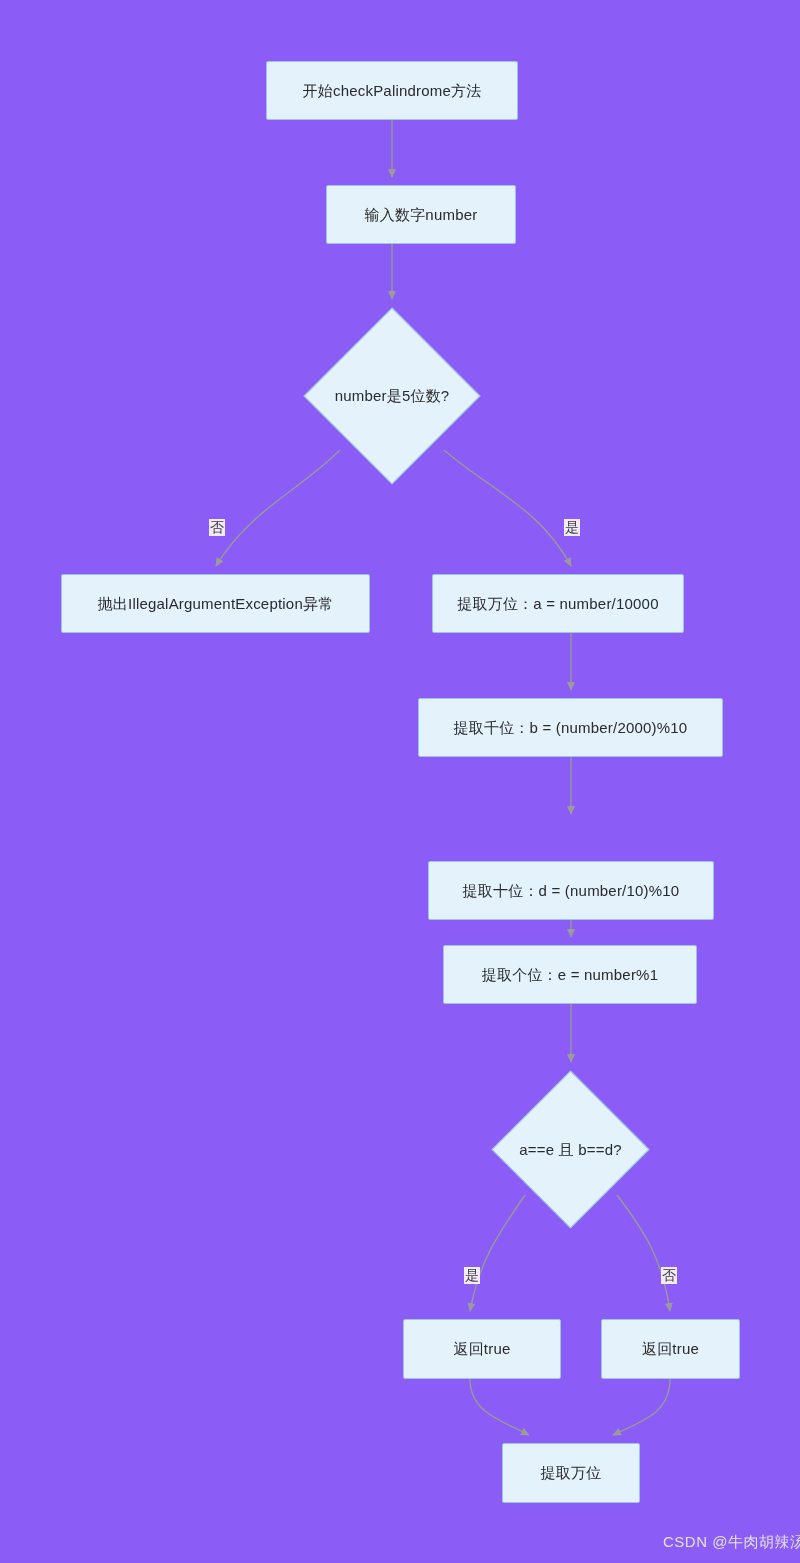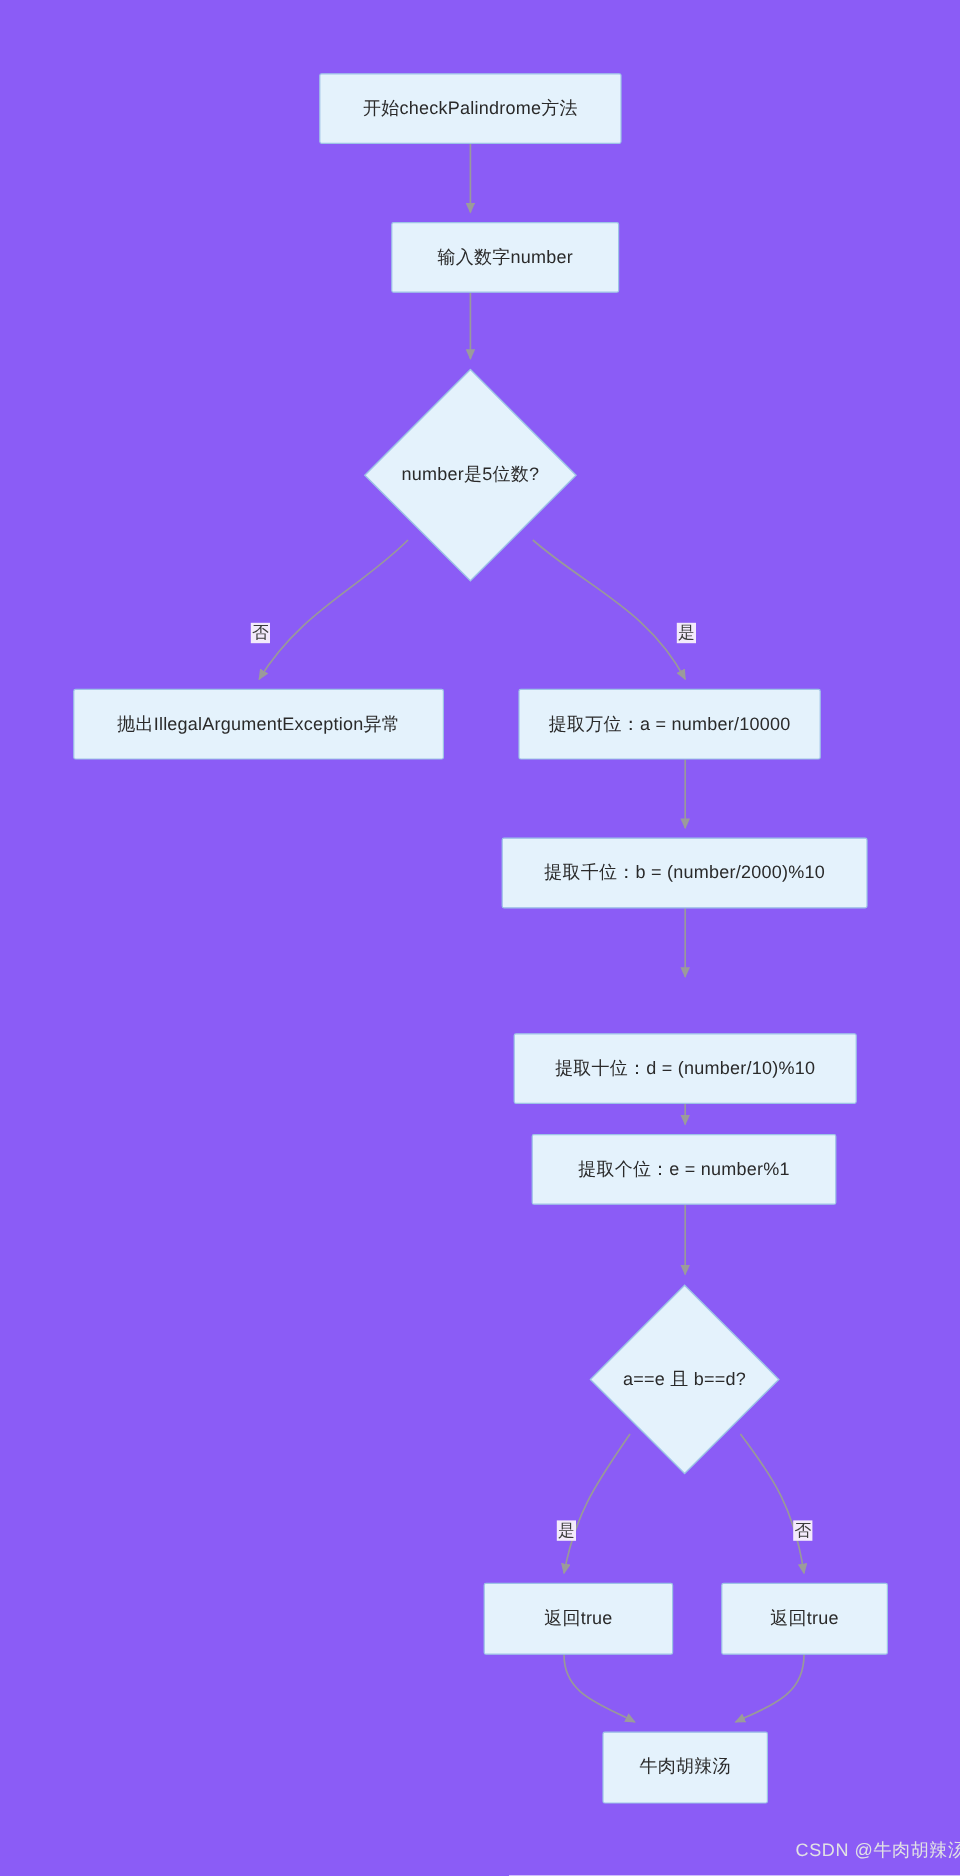--- a/index.html
+++ b/index.html
@@ -137,21 +137,21 @@
         </svg>
         <span class="diamond-label">a==e 且 b==d?</span>
       </div>
       <div class="node" style="left: 403px; top: 1319px; width: 158px; height: 60px;">
         <span>返回true</span>
       </div>
       <div class="node" style="left: 601px; top: 1319px; width: 139px; height: 60px;">
         <span>返回true</span>
       </div>
       <div class="node" style="left: 502px; top: 1443px; width: 138px; height: 60px;">
-        <span>牛肉胡辣汤</span>
+        <span>提取万位</span>
       </div>
     </div>
   <div id="label-layer">
       <div class="edge-label" style="left: 209px; top: 519px;">否</div>
       <div class="edge-label" style="left: 564px; top: 519px;">是</div>
       <div class="edge-label" style="left: 464px; top: 1267px;">是</div>
       <div class="edge-label" style="left: 661px; top: 1267px;">否</div>
     </div>
 
   <div class="watermark" style="left: 663px; top: 1533px;">CSDN @牛肉胡辣汤</div>

